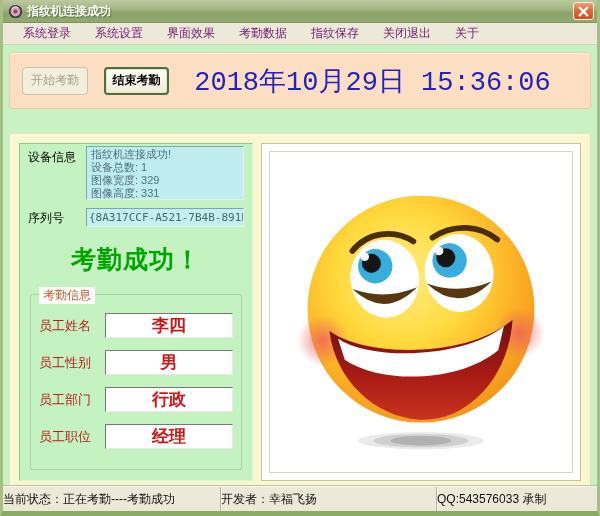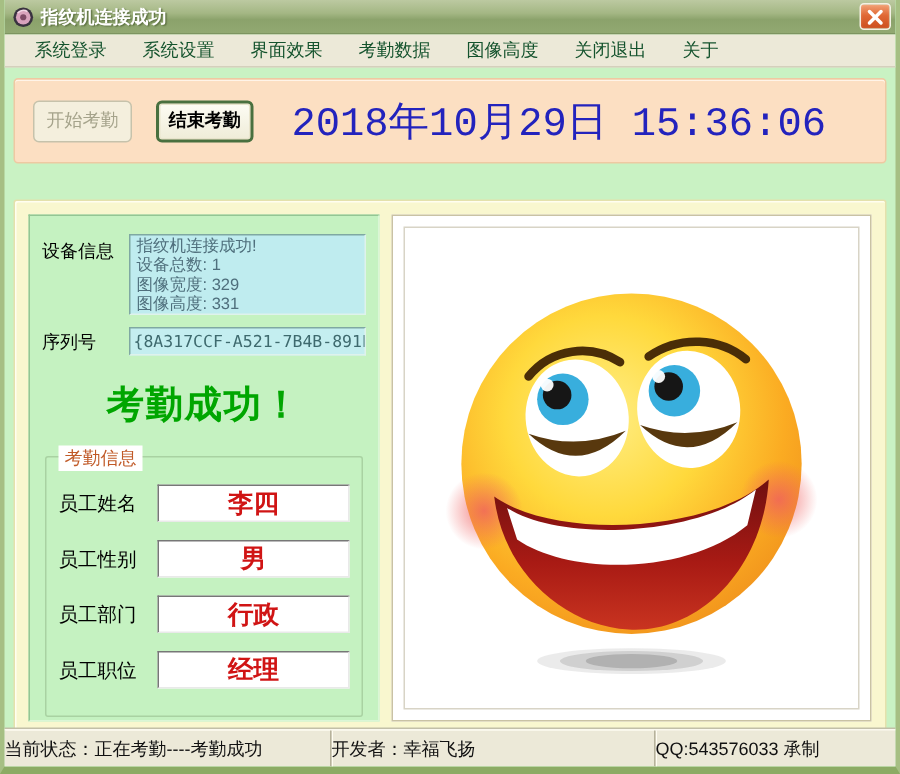--- a/index.html
+++ b/index.html
@@ -26,21 +26,21 @@
   .close-btn{
     width:21px; height:18px; border:1px solid #f4f0e4; border-radius:3px;
     background:linear-gradient(to bottom,#f2a276 0%,#e06936 45%,#cc4e1d 100%);
     display:flex; align-items:center; justify-content:center; cursor:pointer;
     box-shadow:inset 0 0 2px #fff3;
   }
 
   
   .menubar{
     height:22px; background:#ece9d8; border-bottom:1px solid #d4d0bc;
-    display:flex; align-items:center; padding-left:8px; font-size:12px; color:#14532d;
+    display:flex; align-items:center; padding-left:8px; font-size:12px; color:#701a75;
   }
   .menu-item{ padding:3px 12px; cursor:default; }
 
   
   .content{ height:441px; padding:7px 6px 0; }
 
   .top-panel{
     height:57px; background:#fcdfc2; border:1px solid #eec9a2; border-radius:3px;
     box-shadow:inset 0 1px 0 #fff4e8; display:flex; align-items:center; margin-bottom:24px;
   }
@@ -63,21 +63,21 @@
 
   .main-panel{
     height:358px; background:#f9f7cf; border:1px solid #e4e1ac; border-radius:2px;
     box-shadow:inset 1px 1px 0 #fffef0; display:flex; padding:9px;
   }
 
   
   .left-panel{
     width:234px; flex:0 0 auto; background:#c5f2c1;
     border:1px solid; border-color:#94c694 #daf6d6 #daf6d6 #94c694;
-    padding:12px 8px 8px; display:flex; flex-direction:column;
+    padding:2px 8px 8px; display:flex; flex-direction:column;
   }
   .device-row{ display:flex; }
   .lbl{ font-size:12px; color:#000; }
   .lbl-device{ width:58px; padding-top:3px; flex:0 0 auto; }
   .device-box{
     flex:1; height:54px; background:#bfecef; overflow:hidden;
     border:1px solid; border-color:#7fa8a2 #dff2ec #dff2ec #7fa8a2;
     font-size:11px; line-height:13px; color:#4f6f7c; padding:1px 4px;
   }
   .serial-row{ display:flex; align-items:center; margin-top:7px; }
@@ -93,21 +93,21 @@
   }
   .groupbox{
     flex:1; position:relative; margin:6px 2px 2px;
     border:1px solid #a9d2a2; border-radius:2px; padding:18px 8px 6px;
   }
   .groupbox-title{
     position:absolute; top:-8px; left:8px; background:#ffffff; padding:0 4px;
     font-size:12px; color:#c05a28;
   }
   .field-row{ display:flex; align-items:center; margin-bottom:12px; }
-  .field-label{ width:66px; flex:0 0 auto; font-size:13px; color:#000000; }
+  .field-label{ width:66px; flex:0 0 auto; font-size:13px; color:#b91c1c; }
   .field-value{
     flex:1; height:25px; background:#fff; text-align:center;
     border:1px solid; border-color:#777 #e9e9e9 #e9e9e9 #777;
     color:#d01414; font-weight:bold; font-size:17px; line-height:23px;
     overflow:hidden; white-space:nowrap;
   }
 
   
   .picture-panel{
     flex:1; margin-left:8px; background:#ffffff; position:relative;
@@ -150,21 +150,21 @@
         <path d="M1.5 1.5 L8.5 8.5 M8.5 1.5 L1.5 8.5" stroke="#ffffff" stroke-width="2.1" stroke-linecap="round"></path>
       </svg>
     </div>
   </div>
 
   <div class="menubar">
     <span class="menu-item">系统登录</span>
     <span class="menu-item">系统设置</span>
     <span class="menu-item">界面效果</span>
     <span class="menu-item">考勤数据</span>
-    <span class="menu-item">图像高度</span>
+    <span class="menu-item">指纹保存</span>
     <span class="menu-item">关闭退出</span>
     <span class="menu-item">关于</span>
   </div>
 
   <div class="content">
 
     <div class="top-panel">
       <button class="btn btn-start" disabled="">开始考勤</button>
       <button class="btn btn-end">结束考勤</button>
       <div class="datetime">2018年10月29日  15:36:06</div>

